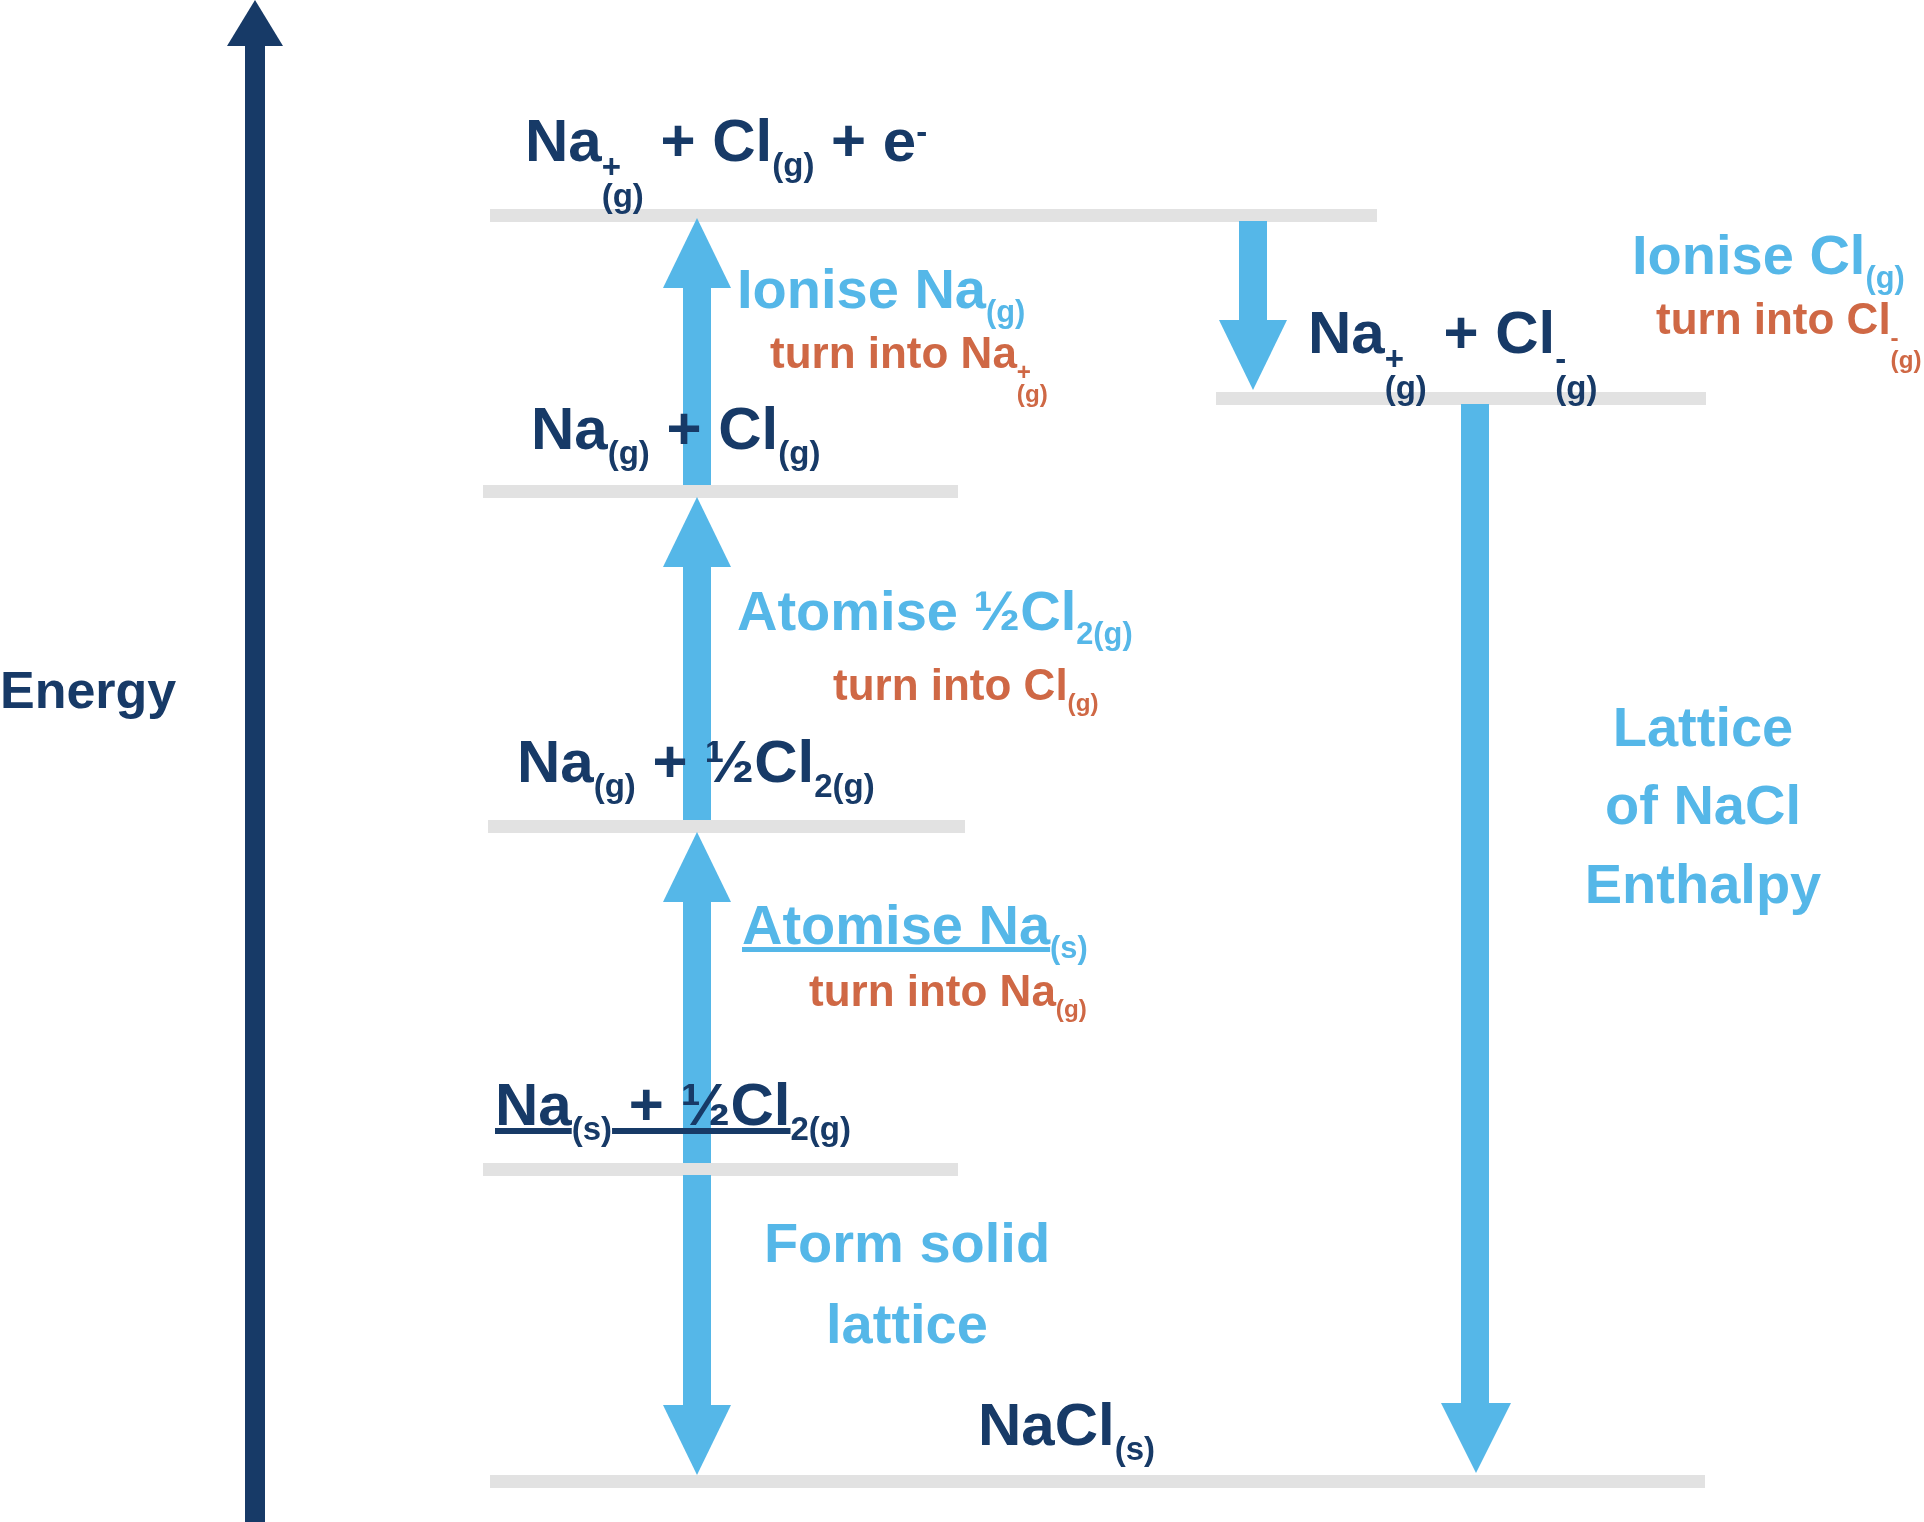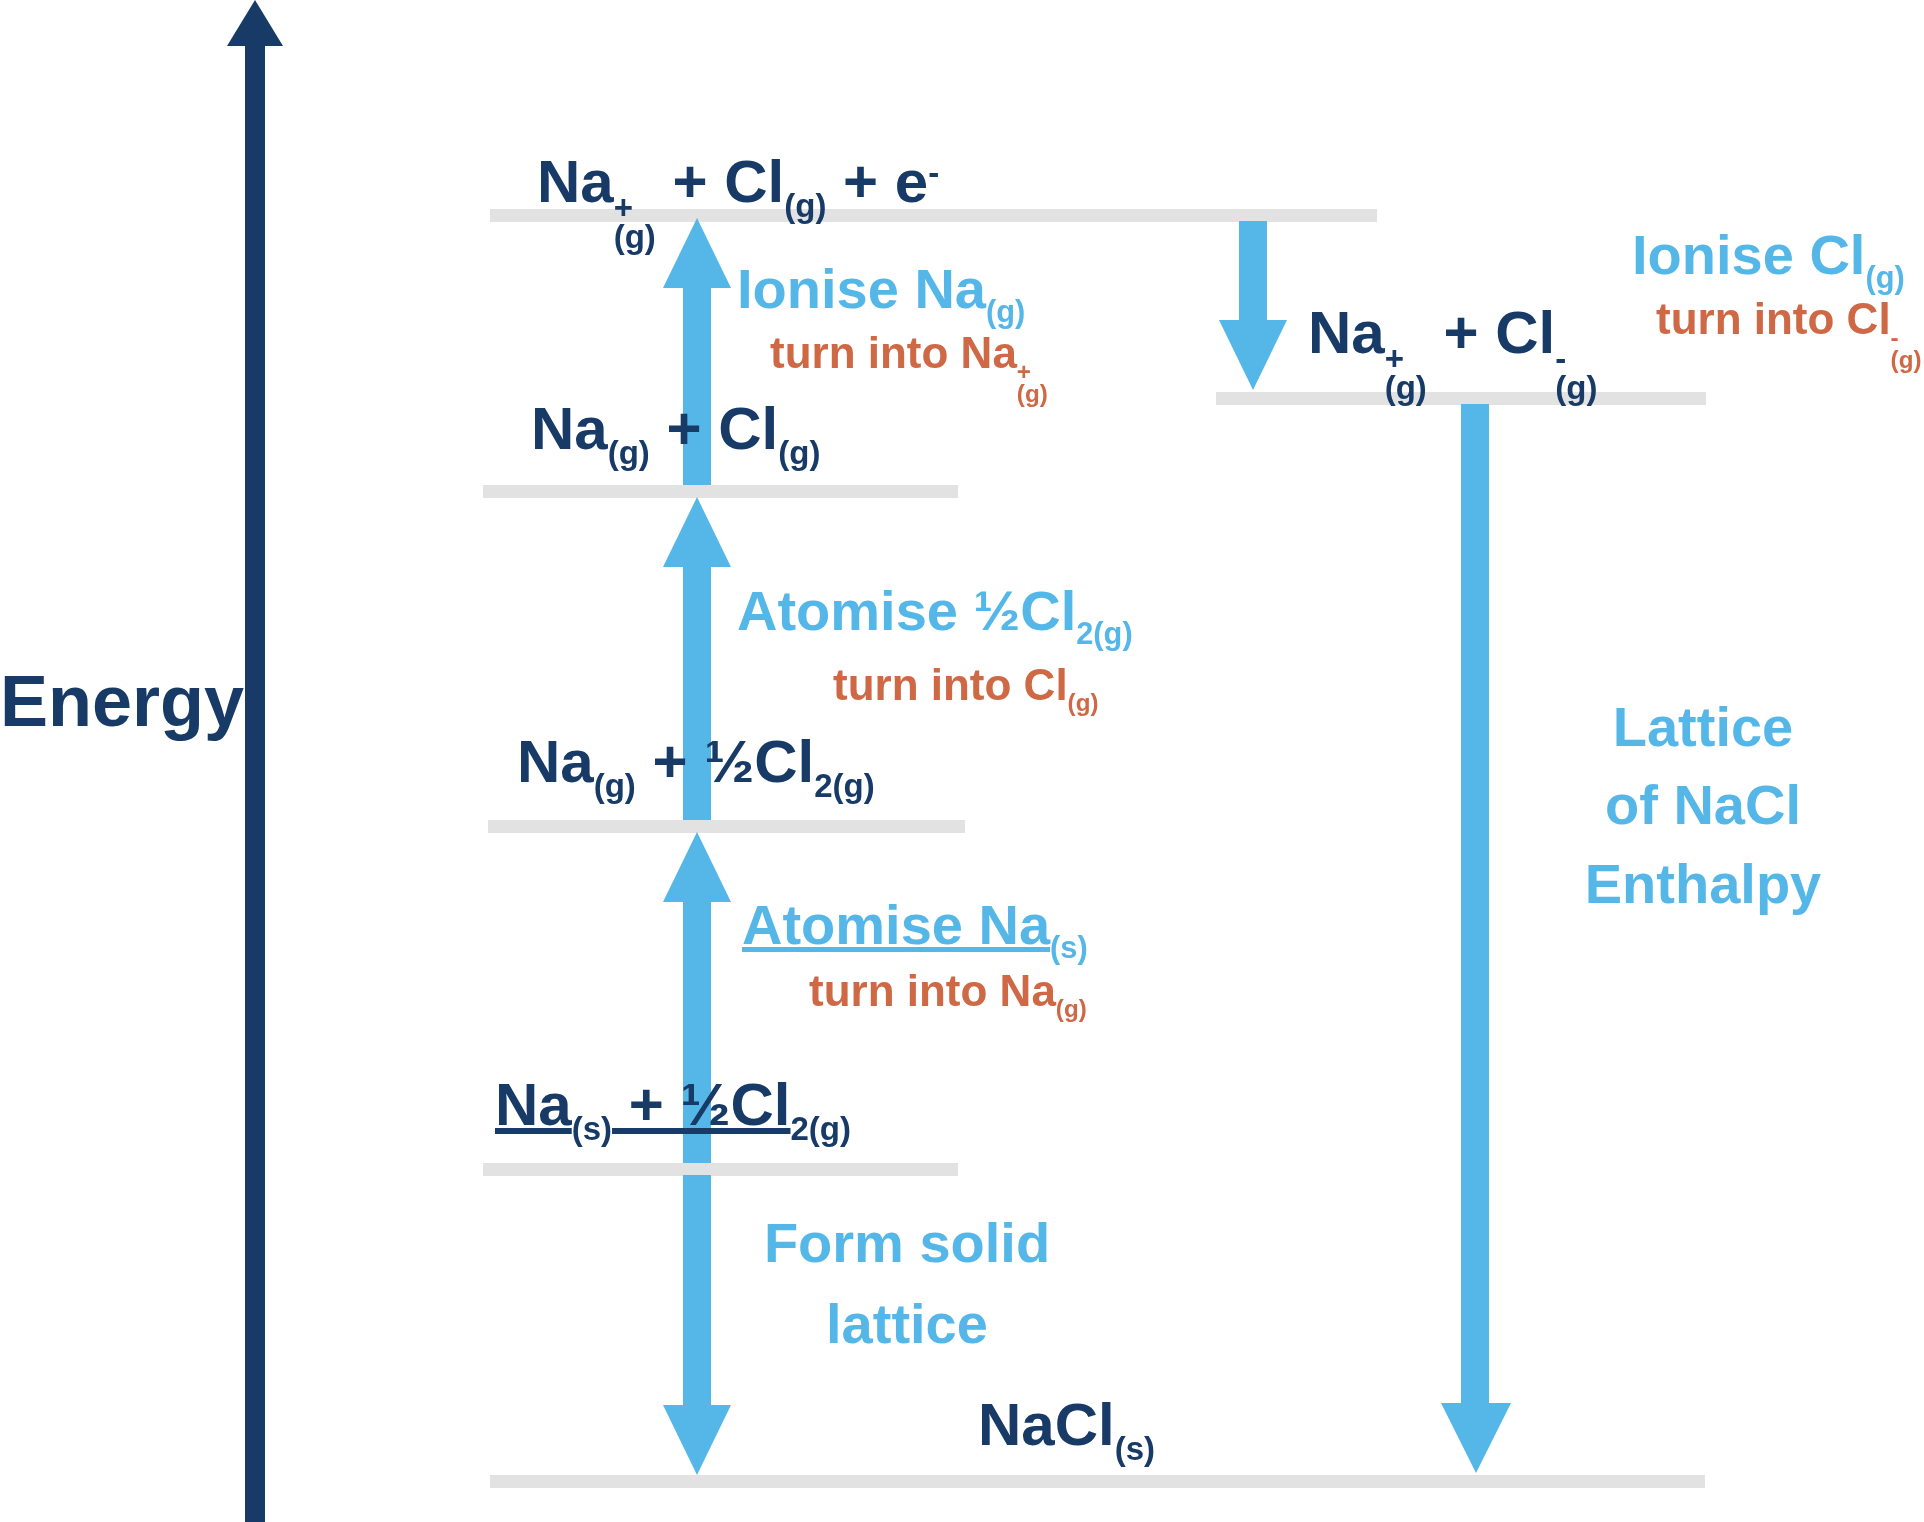--- a/index.html
+++ b/index.html
@@ -20,21 +20,21 @@
   .sp{font-size:0.55em;vertical-align:0.55em;}
   .ss{display:inline-flex;flex-direction:column;align-items:flex-start;font-size:0.55em;line-height:0.9;vertical-align:-0.5em;}
   
   .shaft{position:absolute;background:#55b7e8;z-index:2;}
   .head{position:absolute;width:0;height:0;z-index:2;}
   .head.up{border-left:34px solid transparent;border-right:34px solid transparent;border-bottom:70px solid #55b7e8;}
   .head.down{border-left:34px solid transparent;border-right:34px solid transparent;border-top:70px solid #55b7e8;}
   
   .axis-shaft{position:absolute;left:245px;top:44px;width:20px;height:1478px;background:#173a67;z-index:1;}
   .axis-head{position:absolute;left:227px;top:0;width:0;height:0;border-left:28px solid transparent;border-right:28px solid transparent;border-bottom:46px solid #173a67;z-index:1;}
-  .axis-label{position:absolute;left:0;top:660px;color:#173a67;font-weight:bold;font-size:72px;z-index:5;}
+  .axis-label{position:absolute;left:0;top:660px;color:#173a67;font-weight:bold;font-size:52px;z-index:5;}
   .center{text-align:center;}
 </style>
 </head>
 <body>
 
 <div class="canvas">
 
   <div class="axis-head"></div>
   <div class="axis-shaft"></div>
   <div class="axis-label">Energy</div>
@@ -57,21 +57,21 @@
 
   <div class="shaft" style="left:683px;top:1175px;width:28px;height:232px;"></div>
   <div class="head down" style="left:663px;top:1405px;"></div>
 
   <div class="shaft" style="left:1239px;top:221px;width:28px;height:101px;"></div>
   <div class="head down" style="left:1219px;top:320px;"></div>
 
   <div class="shaft" style="left:1461px;top:404px;width:28px;height:1001px;"></div>
   <div class="head down" style="left:1441px;top:1403px;border-left-width:35px;border-right-width:35px;"></div>
 
-  <div class="formula" style="left:537px;top:106px;margin-top:41px;">Na<span class="ss">
+  <div class="formula" style="left:525px;top:106px;">Na<span class="ss">
         <span>+</span>
         <span>(g)</span>
       </span> + Cl<span class="sb">(g)</span> + e<span class="sp">-</span></div>
   <div class="formula" style="left:531px;top:394px;">Na<span class="sb">(g)</span> + Cl<span class="sb">(g)</span></div>
   <div class="formula" style="left:517px;top:727px;">Na<span class="sb">(g)</span> + ½Cl<span class="sb">2(g)</span></div>
   <div class="formula" style="left:495px;top:1070px;text-decoration:underline;">Na<span class="sb">(s)</span> + ½Cl<span class="sb">2(g)</span></div>
   <div class="formula" style="left:978px;top:1390px;">NaCl<span class="sb">(s)</span></div>
   <div class="formula" style="left:1308px;top:298px;">Na<span class="ss">
         <span>+</span>
         <span>(g)</span>

